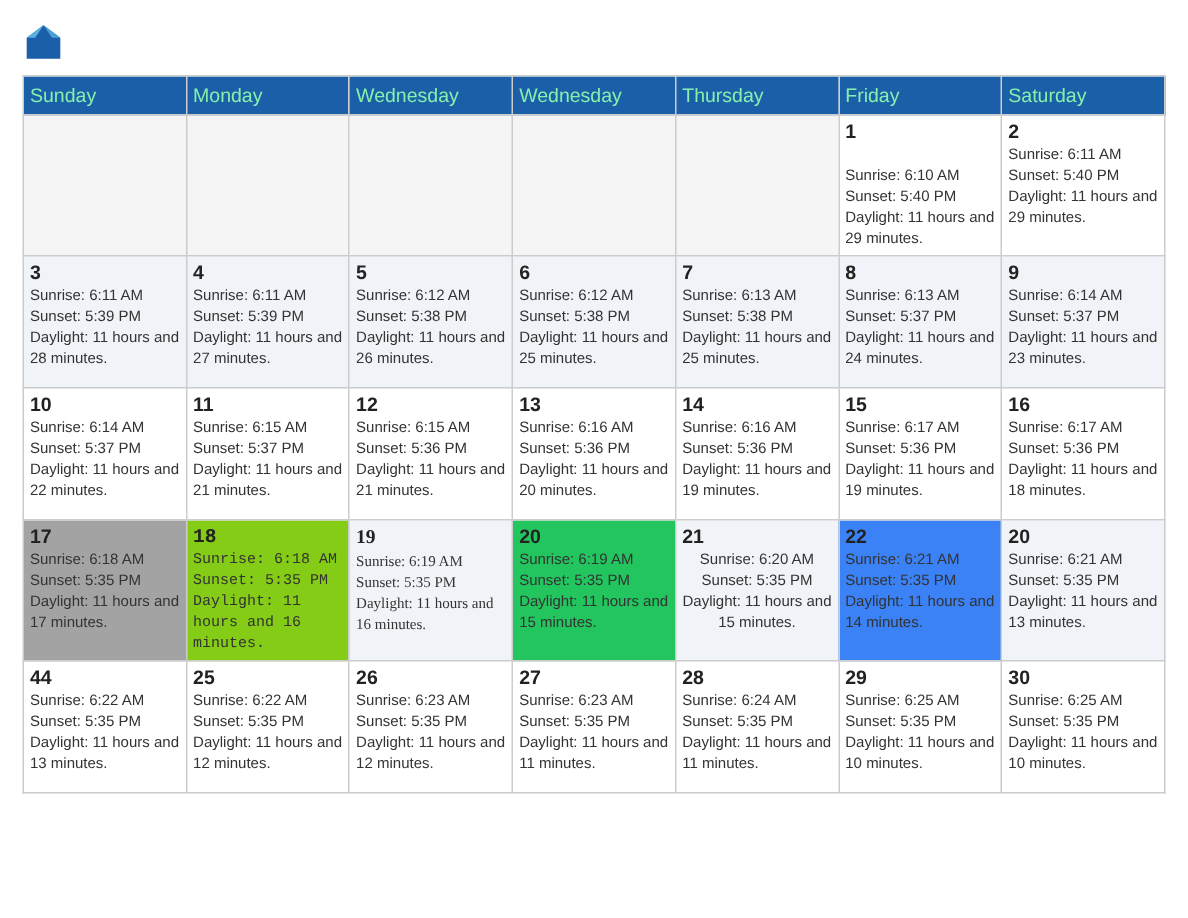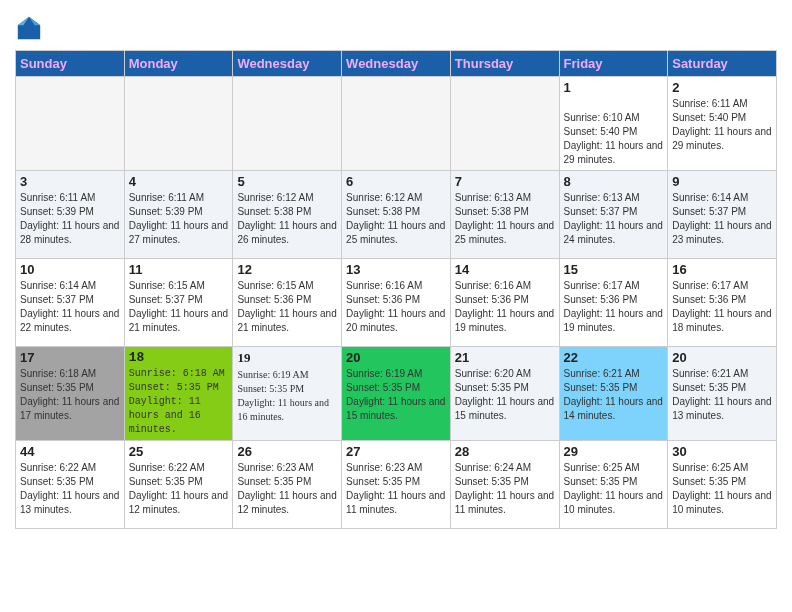--- a/index.html
+++ b/index.html
@@ -54,23 +54,23 @@
       color: #555;
       text-align: right;
     }
     .calendar-table {
       width: 100%;
       border-collapse: collapse;
       table-layout: fixed;
     }
     .calendar-table th {
       background-color: #1a5fa8;
-      color: #f0abfc;
+      color: #86efac;
       font-size: 13px;
-      font-weight: bold;
+      font-weight: normal;
       padding: 5px 4px;
       text-align: left;
       border: 1px solid #ccc;
     }
     .calendar-table td {
       vertical-align: top;
       border: 1px solid #ccc;
       padding: 3px 4px;
       height: 88px;
       font-size: 10.5px;
@@ -259,25 +259,25 @@
 Daylight: 11 hours and 16 minutes.</div>
           </td>
           <td style="background: #22c55e;">
             <span class="day-num">20</span>
             <div class="day-info" style="white-space: pre-line;">Sunrise: 6:19 AM
 Sunset: 5:35 PM
 Daylight: 11 hours and 15 minutes.</div>
           </td>
           <td style="background: rgb(240, 244, 248);">
             <span class="day-num">21</span>
-            <div class="day-info" style="white-space: pre-line;">Sunrise: 6:20 AM
+            <div class="day-info" style="white-space: pre-line; text-align: center;">Sunrise: 6:20 AM
 Sunset: 5:35 PM
 Daylight: 11 hours and 15 minutes.</div>
           </td>
-          <td style="background: #7dd3fc;">
+          <td style="background: #3b82f6;">
             <span class="day-num">22</span>
             <div class="day-info" style="white-space: pre-line;">Sunrise: 6:21 AM
 Sunset: 5:35 PM
 Daylight: 11 hours and 14 minutes.</div>
           </td>
           <td style="background: rgb(240, 244, 248);">
             <span class="day-num">20</span>
             <div class="day-info" style="white-space: pre-line;">Sunrise: 6:21 AM
 Sunset: 5:35 PM
 Daylight: 11 hours and 13 minutes.</div>

